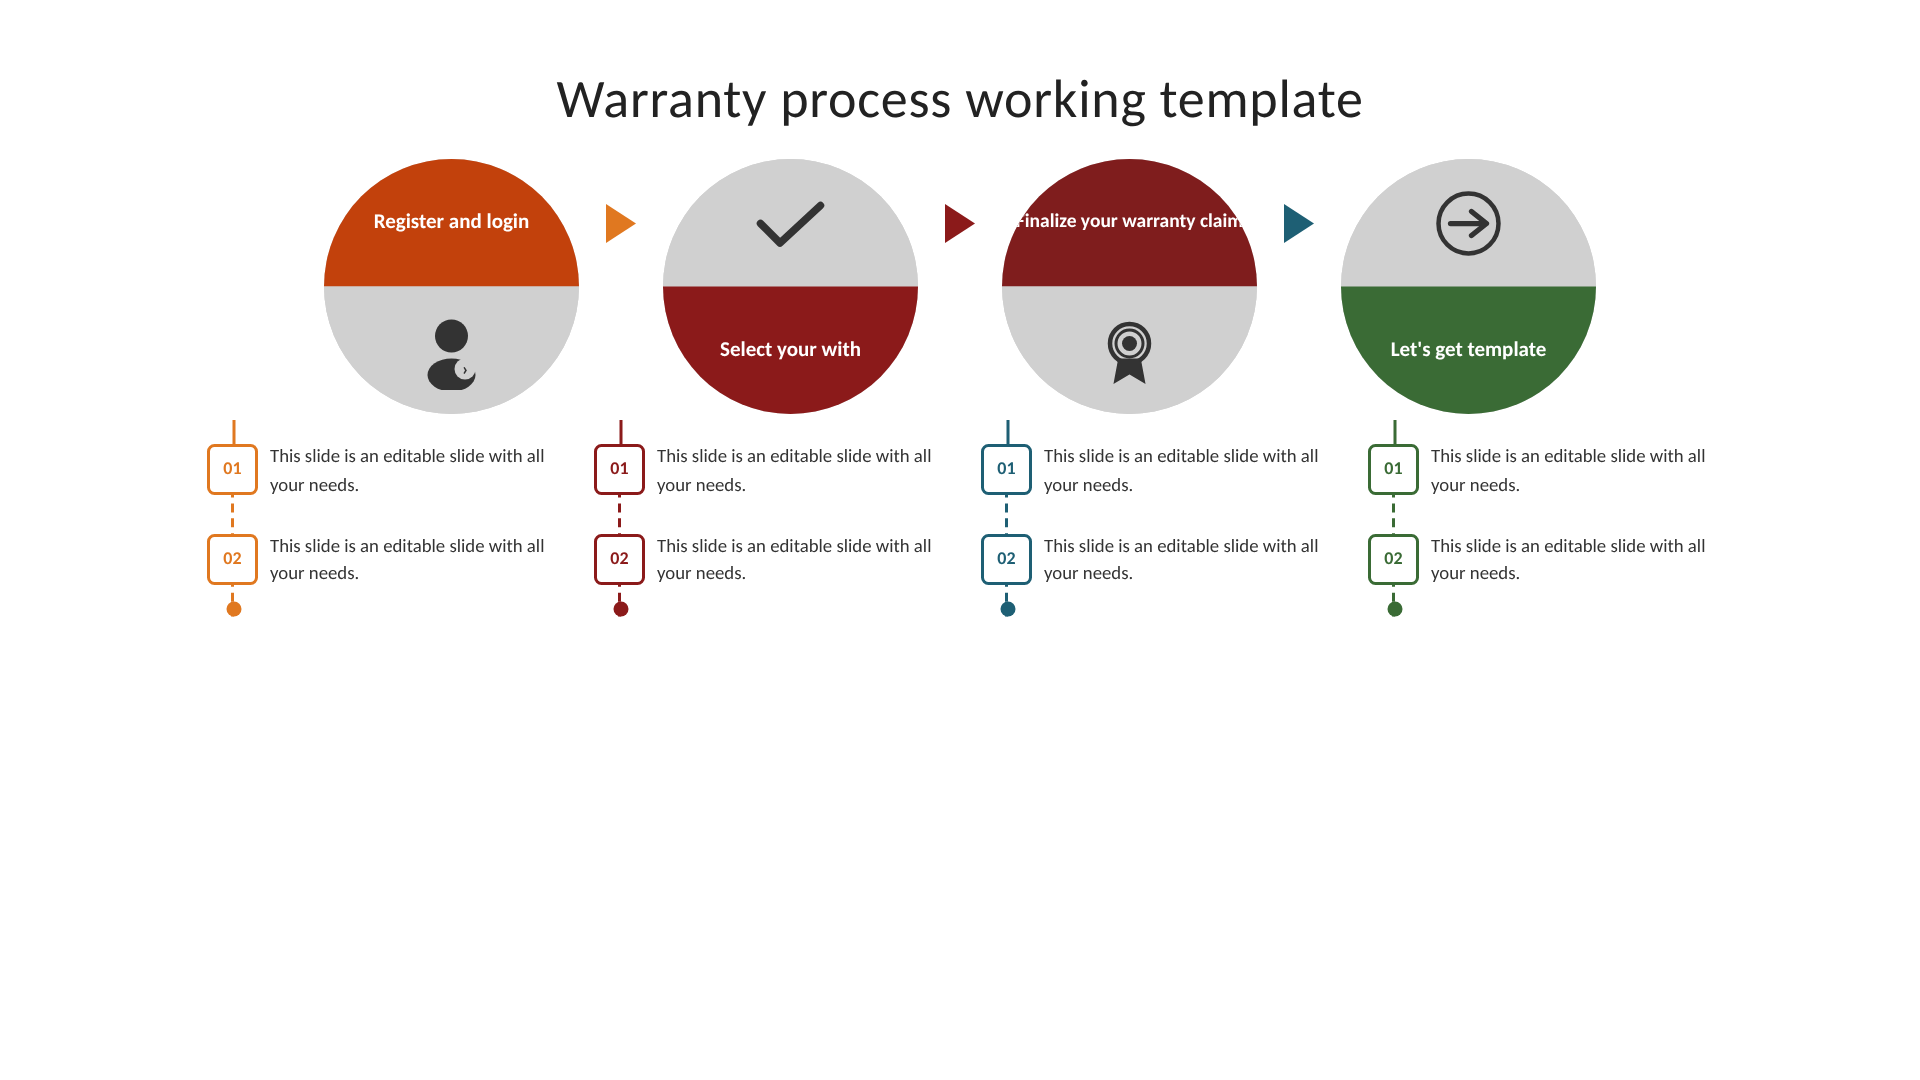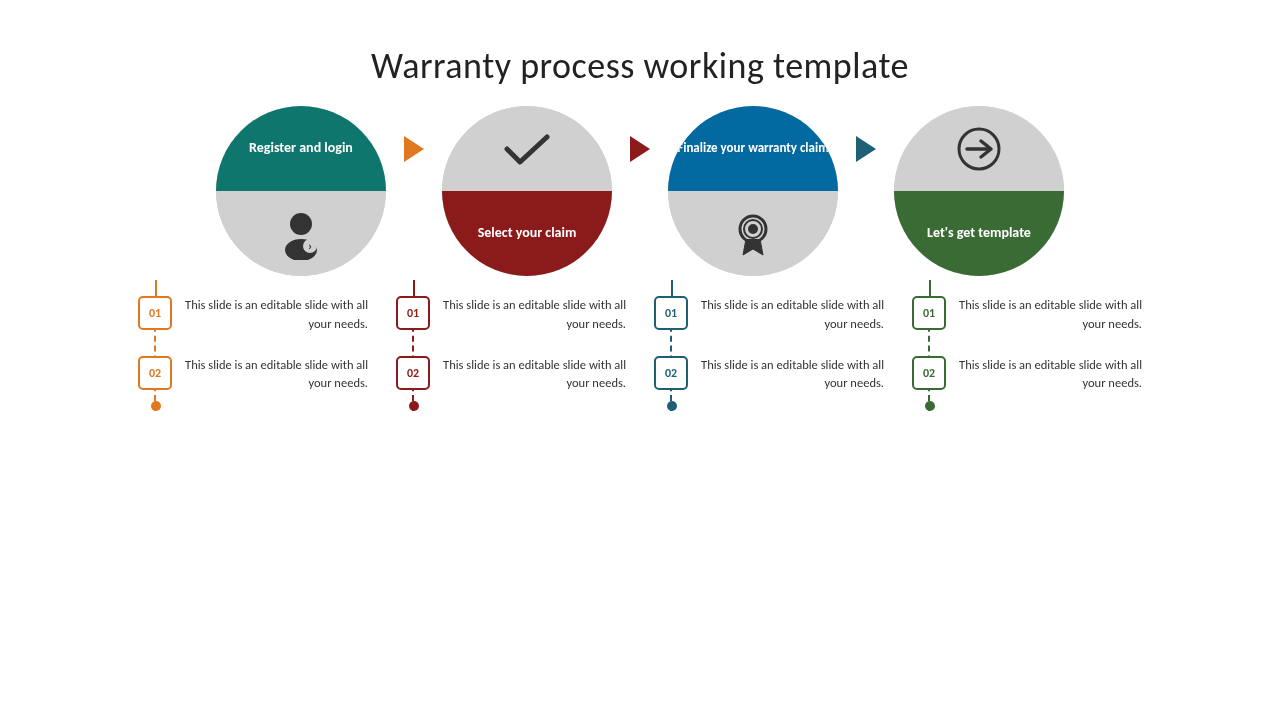--- a/index.html
+++ b/index.html
@@ -76,21 +76,20 @@
       margin-bottom: 85px; 
       flex-shrink: 0;
     }
 
     .info-section {
       display: flex;
       justify-content: center;
       gap: 8px;
       margin-top: 4px;
       padding: 0 40px;
-      text-align: right;
     }
 
     .info-column {
       width: 190px;
       display: flex;
       flex-direction: column;
       align-items: flex-start;
       position: relative;
     }
 
@@ -151,21 +150,21 @@
 <body>
 
 <h1 class="page-title">Warranty process working template</h1>
 
 <div class="layout-wrapper">
 
   <div class="circles-section">
 
     <div class="circle-container">
       <div class="circle">
-        <div class="half-top" style="background:#0f766e;">
+        <div class="half-top" style="background:#c2410c;">
           <span style="color:#fff;font-size:14px;font-weight:700;text-align:center;padding:0 10px;line-height:1.3;">Register and login</span>
         </div>
         <div class="half-bottom" style="background:#d0d0d0;">
 
           <svg width="52" height="52" viewBox="0 0 52 52" fill="none">
             <circle cx="26" cy="16" r="11" fill="#333"></circle>
             <ellipse cx="26" cy="42" rx="16" ry="11" fill="#333"></ellipse>
             <circle cx="35" cy="38" r="7" fill="#d0d0d0"></circle>
             <text x="35" y="42" text-anchor="middle" font-size="12" fill="#333" font-weight="bold">›</text>
           </svg>
@@ -179,32 +178,32 @@
 
     <div class="circle-container">
       <div class="circle">
         <div class="half-top" style="background:#d0d0d0;">
 
           <svg width="50" height="40" viewBox="0 0 50 40">
             <polyline points="5,20 18,33 45,8" stroke="#333" stroke-width="5" fill="none" stroke-linecap="round" stroke-linejoin="round"></polyline>
           </svg>
         </div>
         <div class="half-bottom" style="background:#8B1A1A;">
-          <span style="color:#fff;font-size:14px;font-weight:700;text-align:center;padding:0 10px;line-height:1.3;">Select your claim</span>
+          <span style="color:#fff;font-size:14px;font-weight:700;text-align:center;padding:0 10px;line-height:1.3;">Select your with</span>
         </div>
       </div>
     </div>
 
     <div class="arrow-between" style="margin-bottom:85px;">
       <div style="width:0;height:0;border-top:13px solid transparent;border-bottom:13px solid transparent;border-left:20px solid #8B1A1A;"></div>
     </div>
 
     <div class="circle-container">
       <div class="circle">
-        <div class="half-top" style="background:#0369a1;">
+        <div class="half-top" style="background:#7f1d1d;">
           <span style="color:#fff;font-size:13px;font-weight:700;text-align:center;padding:0 8px;line-height:1.3;">Finalize your warranty claim</span>
         </div>
         <div class="half-bottom" style="background:#d0d0d0;">
 
           <svg width="46" height="46" viewBox="0 0 46 46">
             <circle cx="23" cy="18" r="13" fill="none" stroke="#333" stroke-width="3"></circle>
             <circle cx="23" cy="18" r="9" fill="none" stroke="#333" stroke-width="2"></circle>
             <polyline points="16,28 13,44 23,38 33,44 30,28" fill="#333" stroke="#333" stroke-width="1"></polyline>
             <circle cx="23" cy="18" r="5" fill="#333"></circle>
           </svg>

